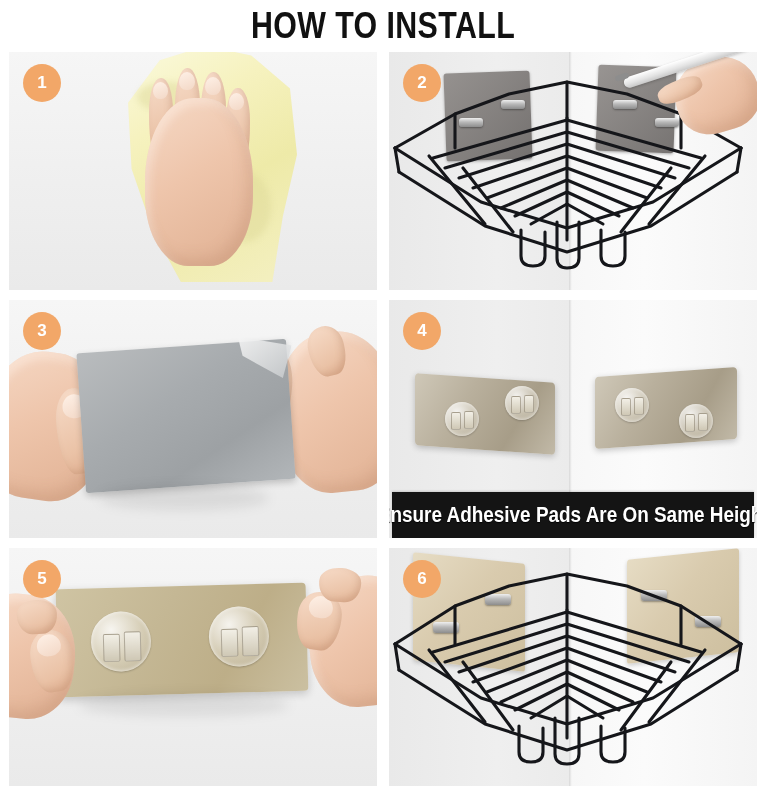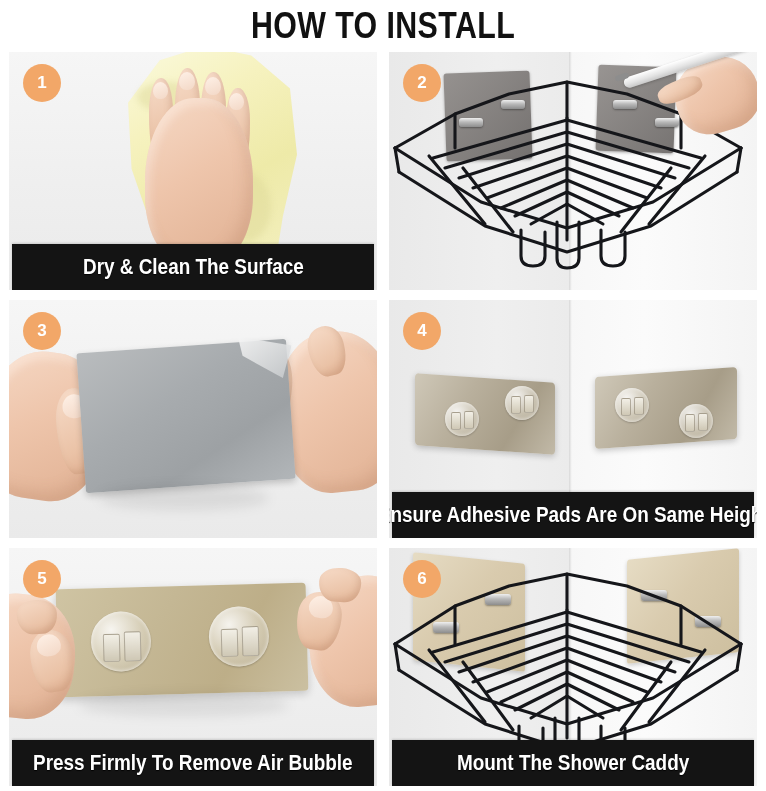--- a/index.html
+++ b/index.html
@@ -167,23 +167,20 @@
         <div class="finger p1-f3">
           <div class="nail" style="left:4px;top:5px;width:16px;height:18px;"></div>
         </div>
         <div class="finger p1-f4">
           <div class="nail" style="left:3px;top:5px;width:15px;height:17px;"></div>
         </div>
         <div class="hand p1-hand"></div>
       </div>
 
       <div class="badge">1</div>
-      <div class="caption">
-        <span>Dry &amp; Clean The Surface</span>
-      </div>
     </div>
 
     <div class="panel">
       <div class="scene">
         <div class="bg-corner">
           <div class="wall-l"></div>
           <div class="wall-r"></div>
           <div class="seam"></div>
         </div>
 
@@ -336,23 +333,20 @@
         <div class="hand" style="left:300px;top:28px;width:112px;height:130px;transform:rotate(-6deg);"></div>
         <div class="finger" style="left:288px;top:44px;width:44px;height:58px;transform:rotate(8deg);">
           <div class="nail" style="left:10px;top:4px;width:24px;height:22px;"></div>
         </div>
         <div class="finger" style="left:310px;top:20px;width:42px;height:34px;transform:rotate(4deg);"></div>
 
         <div class="sh" style="left:70px;top:146px;width:210px;height:22px;"></div>
       </div>
 
       <div class="badge">5</div>
-      <div class="caption">
-        <span>Press Firmly To Remove Air Bubble</span>
-      </div>
     </div>
 
     <div class="panel">
       <div class="scene">
         <div class="bg-corner">
           <div class="wall-l"></div>
           <div class="wall-r"></div>
           <div class="seam"></div>
         </div>
 
@@ -398,19 +392,16 @@
                 <path d="M282 114 L232 182"></path>
               <path d="M130 178 L130 204 Q130 214 142 214 Q154 214 154 204 L154 180"></path>
               <path d="M212 178 L212 204 Q212 214 224 214 Q236 214 236 204 L236 180"></path>
               <path d="M166 170 L166 206 Q166 216 178 216 Q190 216 190 206 L190 170"></path>
             </g>
           </svg>
         </div>
       </div>
 
       <div class="badge">6</div>
-      <div class="caption">
-        <span>Mount The Shower Caddy</span>
-      </div>
     </div>
 
   </div>
 </div>
 
 </body></html>

